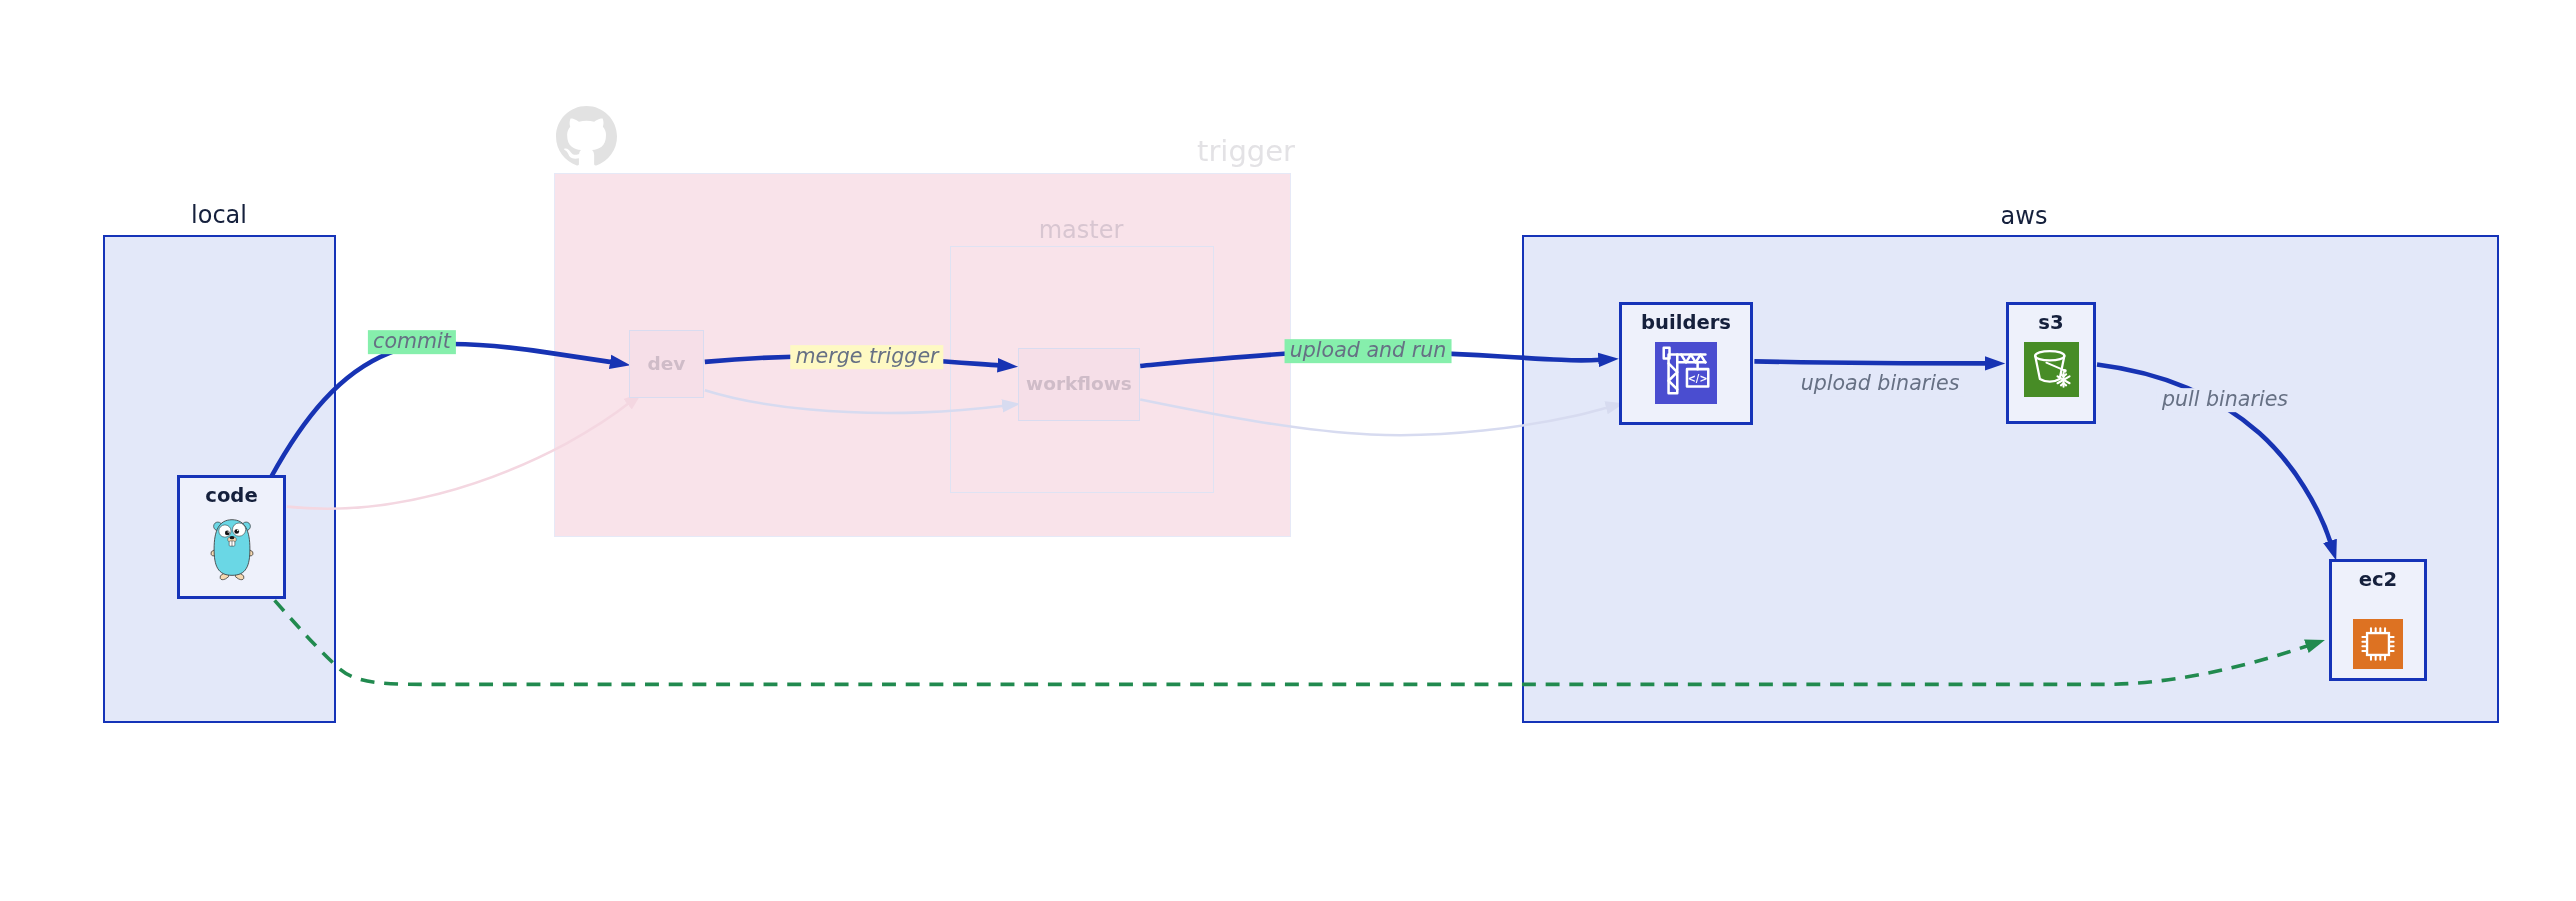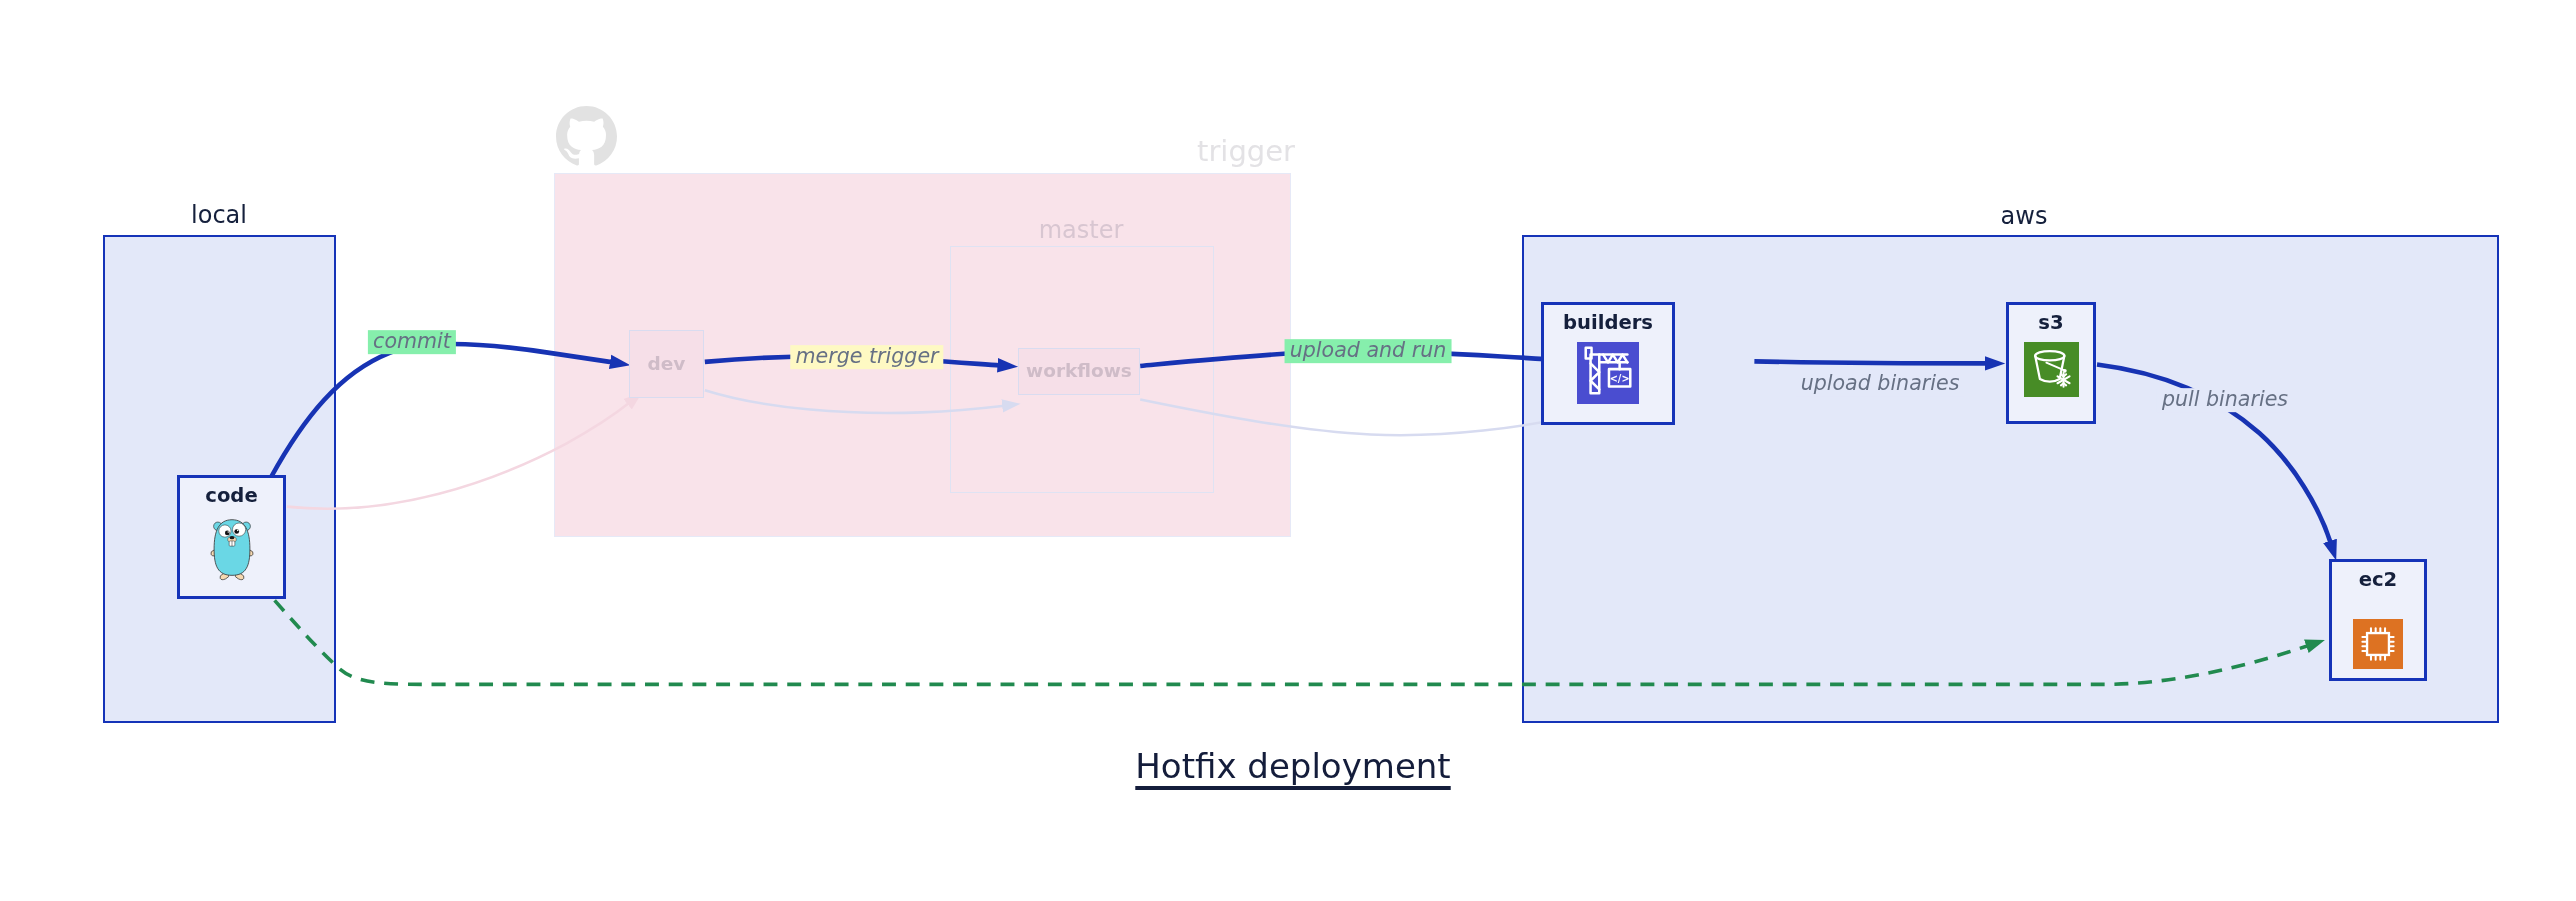--- a/index.html
+++ b/index.html
@@ -106,25 +106,25 @@
       <ellipse cx="50" cy="48" rx="5" ry="3.5" fill="#1a1a1a"></ellipse>
       <rect x="44" y="55" width="12" height="11" rx="2" fill="#ffffff" stroke="#3b3b3b" stroke-width="1.2"></rect>
       <line x1="50" y1="55" x2="50" y2="66" stroke="#3b3b3b" stroke-width="1.2"></line>
     </svg>
   </div>
 
   <div class="node faded-node" style="left:629px;top:330px;width:75px;height:68px;">
     <div class="node-label">dev</div>
   </div>
 
-  <div class="node faded-node" style="left:1018px;top:348px;width:122px;height:47px;">
+  <div class="node faded-node" style="left:1018px;top:348px;width:122px;height:73px;">
     <div class="node-label">workflows</div>
   </div>
 
-  <div class="node live-node" style="left:1541px;top:302px;width:134px;height:123px;">
+  <div class="node live-node" style="left:1619px;top:302px;width:134px;height:123px;">
     <div class="node-label">builders</div>
     <svg class="icon-tile" width="62" height="62" viewBox="0 0 64 64">
       <rect x="0" y="0" width="64" height="64" fill="#4a4dd0"></rect>
       <g stroke="#ffffff" stroke-width="2.6" fill="none" stroke-linecap="round" stroke-linejoin="round">
         <rect x="14" y="13" width="9" height="40"></rect>
         <path d="M14 22 L23 31 L14 40 L23 49"></path>
         <path d="M23 13 L52 13"></path>
         <path d="M23 21 L52 21"></path>
         <path d="M27 13 L32 21 L37 13 L42 21 L47 13 L52 21"></path>
         <rect x="9" y="6" width="6" height="11"></rect>
@@ -182,16 +182,15 @@
       </g>
     </svg>
   </div>
 
   <div class="edge-label bg-white" style="left:412px;top:342px;">commit</div>
   <div class="edge-label bg-pink" style="left:867px;top:357px;">merge trigger</div>
   <div class="edge-label bg-white" style="left:1368px;top:351px;">upload and run</div>
   <div class="edge-label bg-lav" style="left:1880px;top:364px;margin-top:20px;">upload binaries</div>
   <div class="edge-label bg-lav" style="left:2225px;top:400px;">pull binaries</div>
 
-  <div class="diagram-title" style="left:1293px;top:766px;">Hotfix deployment</div>
 
 </div>
 
 
 </body></html>

